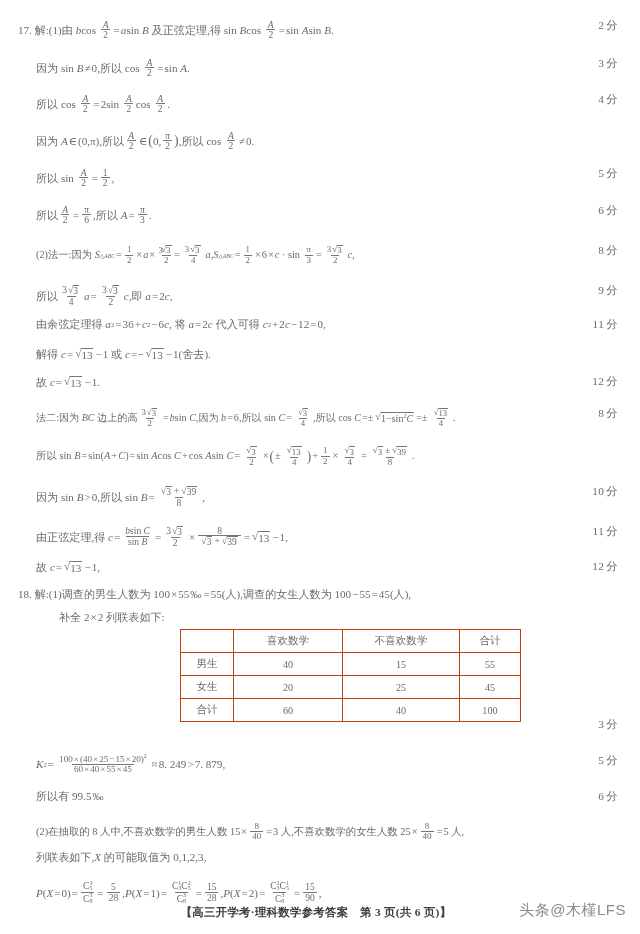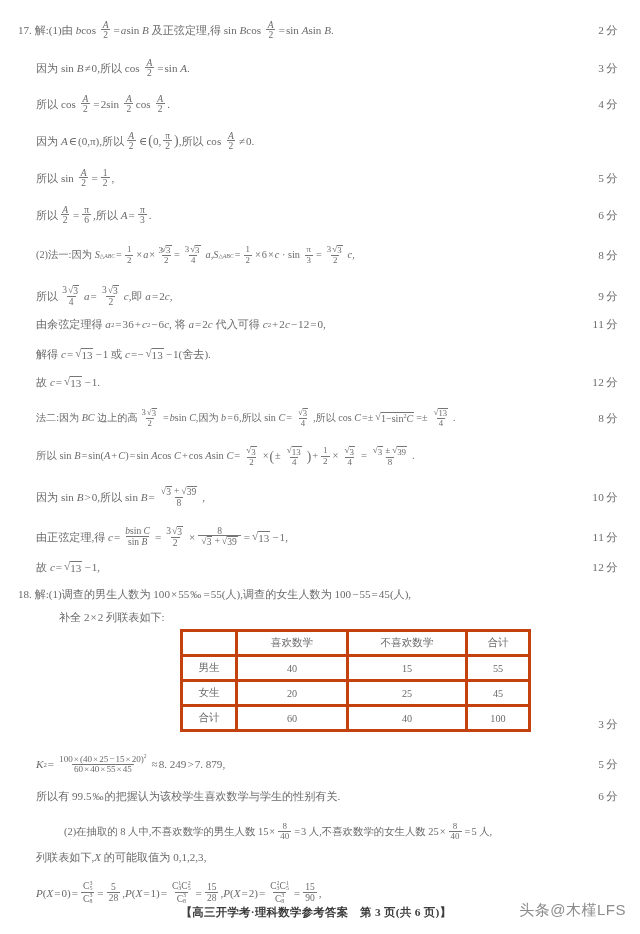--- a/index.html
+++ b/index.html
@@ -8,21 +8,21 @@
     font-family:"Liberation Serif","DejaVu Serif",serif;
     color:#6f6f6f;
     -webkit-font-smoothing:antialiased;
   }
   .page{position:absolute;left:0;top:0;width:640px;height:934px;}
 
   
   .line{
     position:absolute;
     display:flex;
-    align-items:center;
+    align-items:flex-start;
     white-space:nowrap;
     font-size:11.1px;
     line-height:1.0;
     color:#6a6a6a;
     gap:39px;
   }
   .body-line{left:36px;right:22px;}
   .num-head{left:18px;}
 
   .content{display:inline-flex;align-items:center;white-space:nowrap;}
@@ -77,21 +77,21 @@
   .tri{font-size:.56em;vertical-align:sub;line-height:0;}
 
   
   .tbl-wrap{position:absolute;left:180px;top:629px;}
   table.ct{
     border-collapse:collapse;
     font-size:10.2px;
     color:#6a6a6a;
   }
   table.ct td{
-    border:3px solid #c2410c;
+    border:1px solid #c2410c;
     text-align:center;
     padding:4px 0 4px 0;
     height:11px;
     font-family:"Liberation Serif","DejaVu Serif",serif;
   }
   table.ct td.c0{width:52px;}
   table.ct td.c1{width:108px;}
   table.ct td.c2{width:116px;margin-left:45px;}
   table.ct td.c3{width:60px;}
   table.ct td.hdr{font-size:10.6px;}
@@ -473,27 +473,27 @@
           <span class="num">100<span class="mo">×</span>(40<span class="mo">×</span>25<span class="mo">−</span>15<span class="mo">×</span>20)<sup>2</sup></span>
           <span class="den">60<span class="mo">×</span>40<span class="mo">×</span>55<span class="mo">×</span>45</span>
         </span><span class="mo">≈</span>8.&nbsp;249<span class="mo">&gt;</span>7.&nbsp;879,
     </span>
     <span class="leader"></span>
     <span class="score"><span>5</span><span class="fen cjk">分</span></span>
   </div>
 
   <div class="line body-line" style="top:791px;">
     <span class="content">
-      <span class="cjk">所以有&nbsp;</span>99.5<span class="mo">‰</span><span class="cjk">的把握认为该校学生喜欢数学与学生的性别有关.</span>
+      <span class="cjk">所以有&nbsp;</span>99.5<span class="mo">‰</span>
     </span>
     <span class="leader"></span>
     <span class="score"><span>6</span><span class="fen cjk">分</span></span>
   </div>
 
-  <div class="line body-line" style="top:822px;font-size:10.4px;margin-left:28px;">
+  <div class="line body-line" style="top:822px;font-size:10.4px;">
     <span class="content">
       <span class="cjk">(2)在抽取的&nbsp;</span>8<span class="cjk">&nbsp;人中,不喜欢数学的男生人数&nbsp;</span>15<span class="mo">×</span><span class="frac">
           <span class="num">8</span>
           <span class="den">40</span>
         </span><span class="mo">=</span>3<span class="cjk">&nbsp;人,不喜欢数学的女生人数&nbsp;</span>25<span class="mo">×</span><span class="frac">
           <span class="num">8</span>
           <span class="den">40</span>
         </span><span class="mo">=</span>5<span class="cjk">&nbsp;人,</span>
     </span>
   </div>

